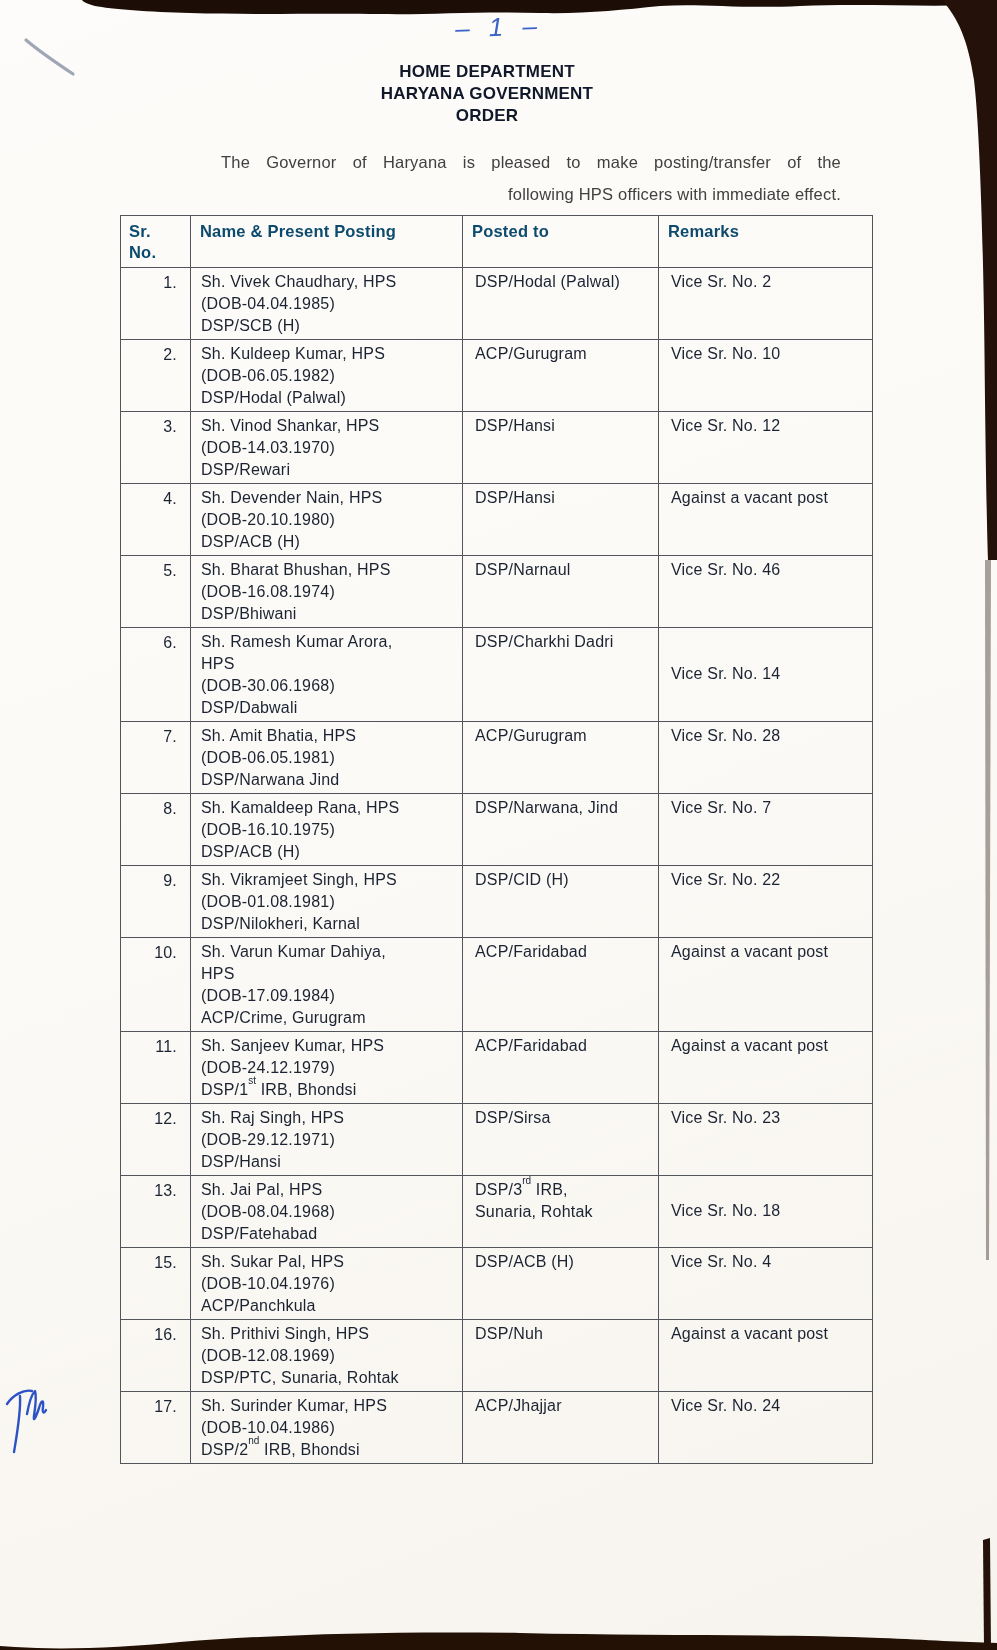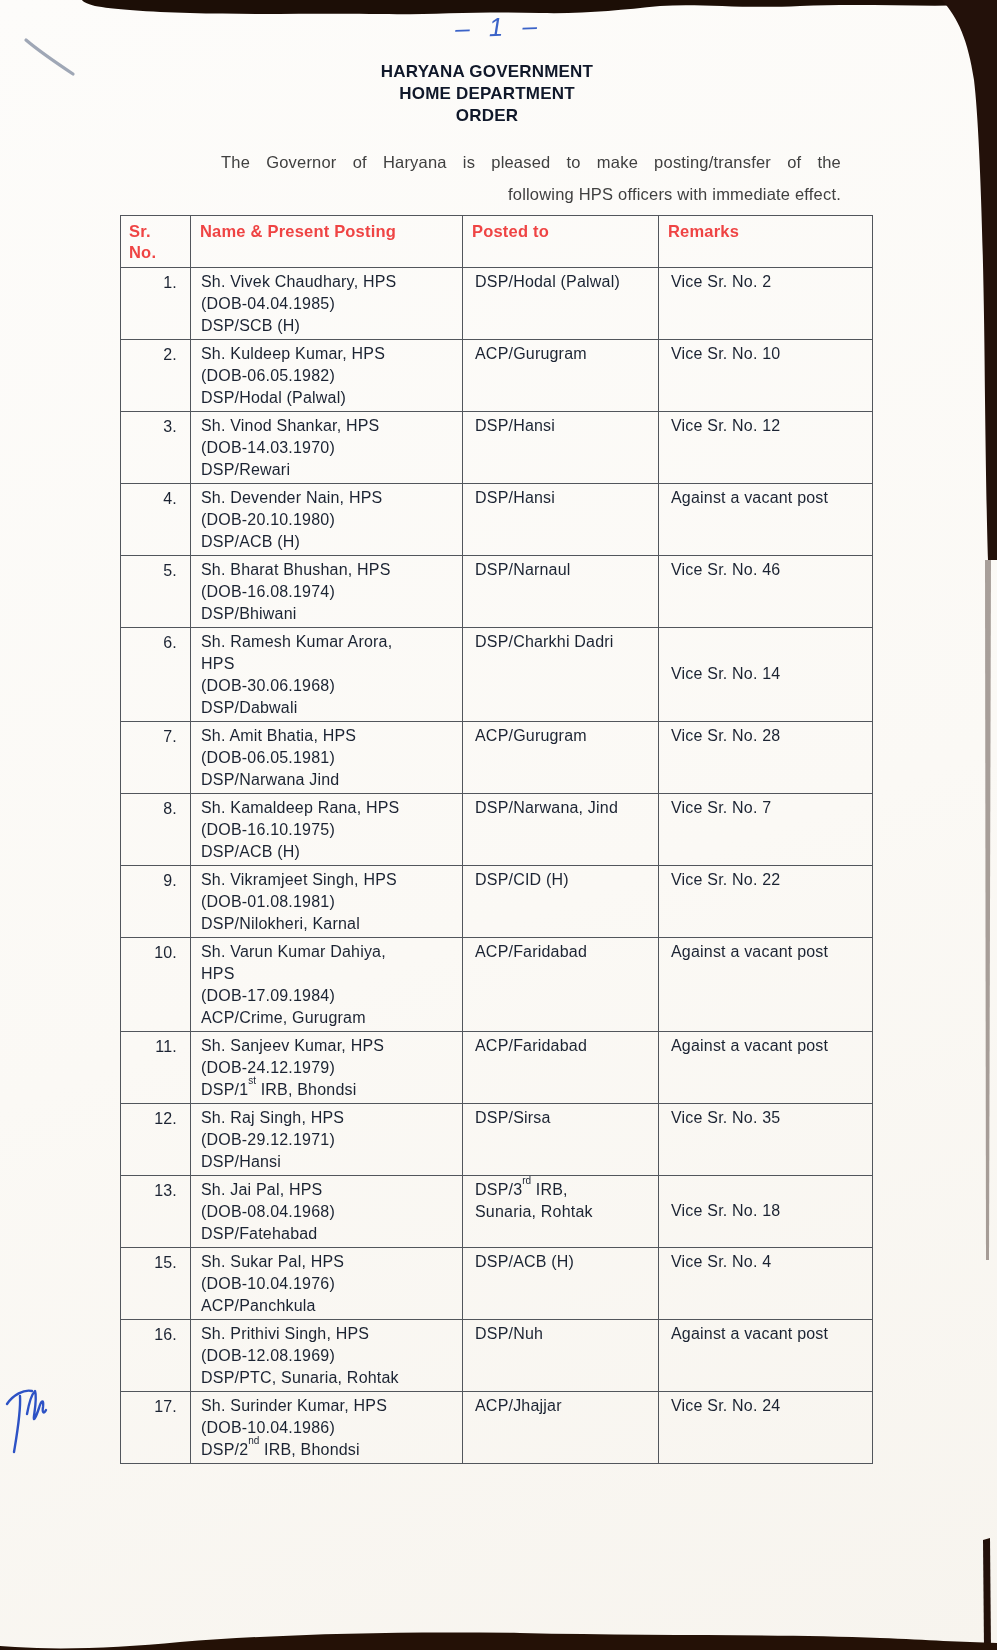--- a/index.html
+++ b/index.html
@@ -33,21 +33,21 @@
   table.order col.c-sr{width:70px;}
   table.order col.c-name{width:272px;}
   table.order col.c-posted{width:196px;}
   table.order col.c-remarks{width:214px;}
   table.order th,table.order td{
     border:1.4px solid #52565c;vertical-align:top;
     overflow:hidden;
   }
   table.order thead tr{height:48px;}
   table.order th{
-    text-align:left;font-size:16.5px;font-weight:bold;color:#ef4444;
+    text-align:left;font-size:16.5px;font-weight:bold;color:#0c4a6e;
     padding:5px 4px 4px 9px;line-height:21px;
   }
   table.order th.h-sr{padding:5px 18px 4px 8px;}
   tr.row-3{height:72px;}
   tr.row-4{height:90px;}
   td.sr{text-align:right;padding:4px 13px 0 0;}
   td.name{padding:3px 6px 2px 10px;}
   td.posted{padding:3px 6px 2px 12px;}
   td.remarks{padding:3px 6px 2px 12px;margin-left:24px;}
   td.remarks.mid{vertical-align:middle;padding-top:0;}
@@ -68,22 +68,22 @@
     <g fill="none" stroke="#2d52c5" stroke-width="2.4" stroke-linecap="round" stroke-linejoin="round">
       <path d="M 14,1452 C 17,1434 21,1412 20,1396"></path>
       <path d="M 7,1404 C 13,1395 24,1389 32,1391"></path>
       <path d="M 27,1414 C 29,1403 32,1394 35,1391 C 37,1397 35,1409 34,1416 C 33,1423 36,1417 39,1408 C 41,1401 44,1398 43,1407 C 42,1413 44,1414 46,1410"></path>
     </g>
   </svg>
 
   <div class="page-number">– 1 –</div>
 
   <div class="doc-header">
+    <div>HOME DEPARTMENT</div>
     <div>HARYANA GOVERNMENT</div>
-    <div>HOME DEPARTMENT</div>
     <div>ORDER</div>
   </div>
 
   <div class="intro">
     <div class="line1">The Governor of Haryana is pleased to make posting/transfer of the</div>
     <div class="line2">following HPS officers with immediate effect.</div>
   </div>
 
   <table class="order">
     <colgroup>
@@ -164,21 +164,21 @@
         <tr class="row-3">
           <td class="sr">11.</td>
           <td class="name">Sh. Sanjeev Kumar, HPS<br>(DOB-24.12.1979)<br>DSP/1<sup>st</sup> IRB, Bhondsi</td>
           <td class="posted">ACP/Faridabad</td>
           <td class="remarks">Against a vacant post</td>
         </tr>
         <tr class="row-3">
           <td class="sr">12.</td>
           <td class="name">Sh. Raj Singh, HPS<br>(DOB-29.12.1971)<br>DSP/Hansi</td>
           <td class="posted">DSP/Sirsa</td>
-          <td class="remarks">Vice Sr. No. 35</td>
+          <td class="remarks">Vice Sr. No. 23</td>
         </tr>
         <tr class="row-3">
           <td class="sr">13.</td>
           <td class="name">Sh. Jai Pal, HPS<br>(DOB-08.04.1968)<br>DSP/Fatehabad</td>
           <td class="posted">DSP/3<sup>rd</sup> IRB,<br>Sunaria, Rohtak</td>
           <td class="remarks mid">Vice Sr. No. 18</td>
         </tr>
         <tr class="row-3">
           <td class="sr">15.</td>
           <td class="name">Sh. Sukar Pal, HPS<br>(DOB-10.04.1976)<br>ACP/Panchkula</td>

